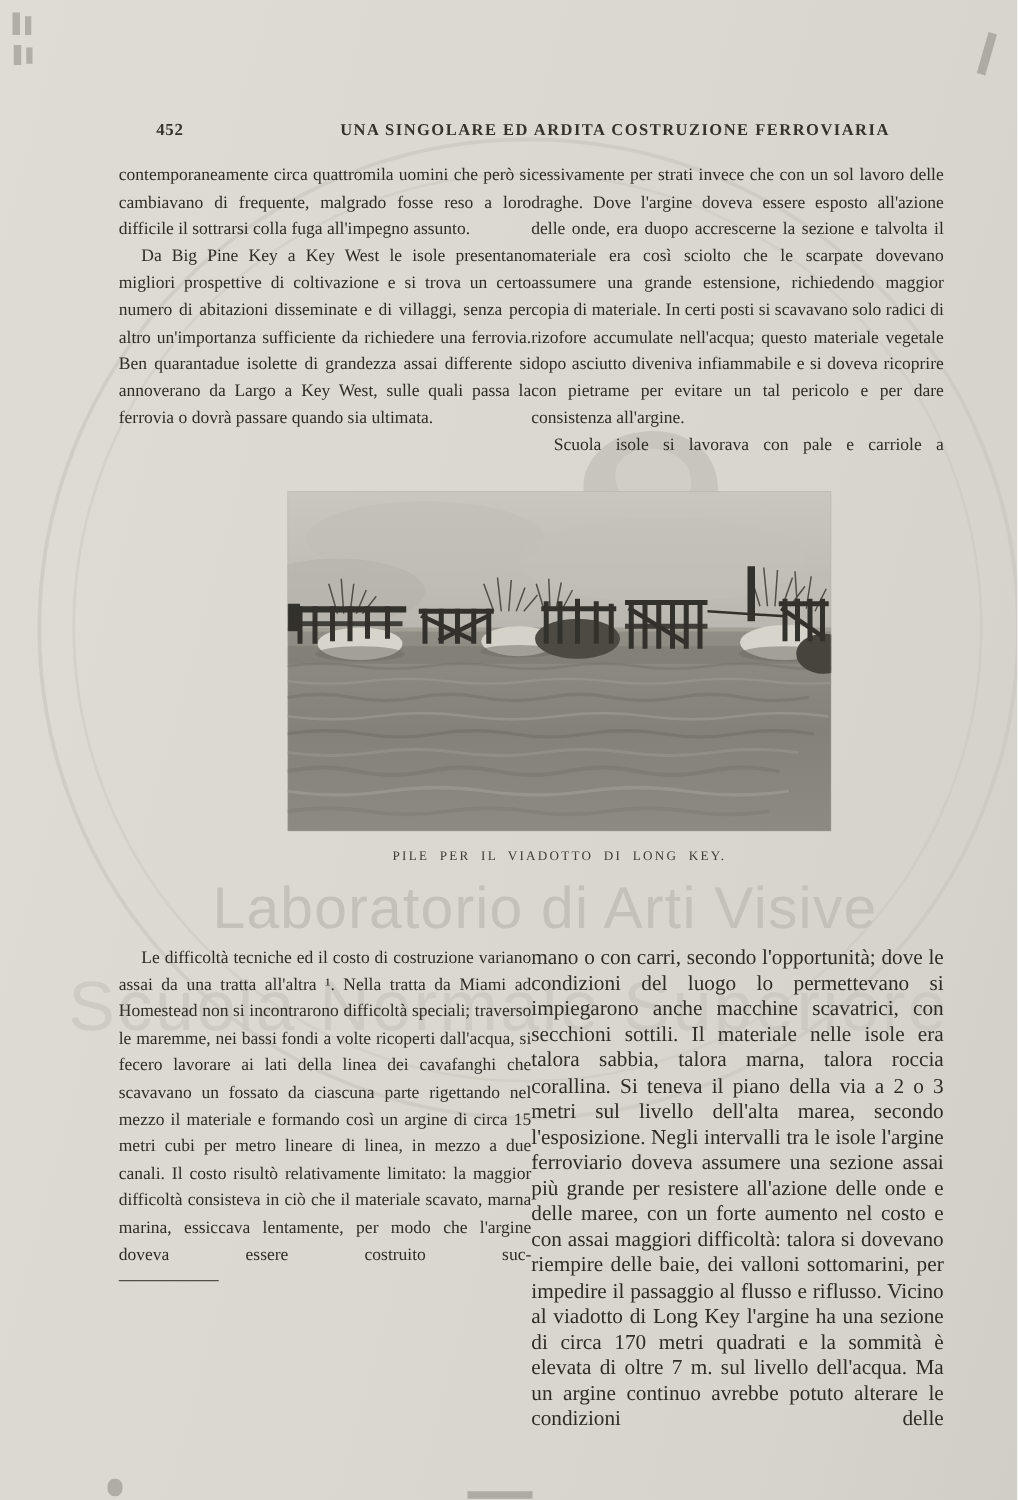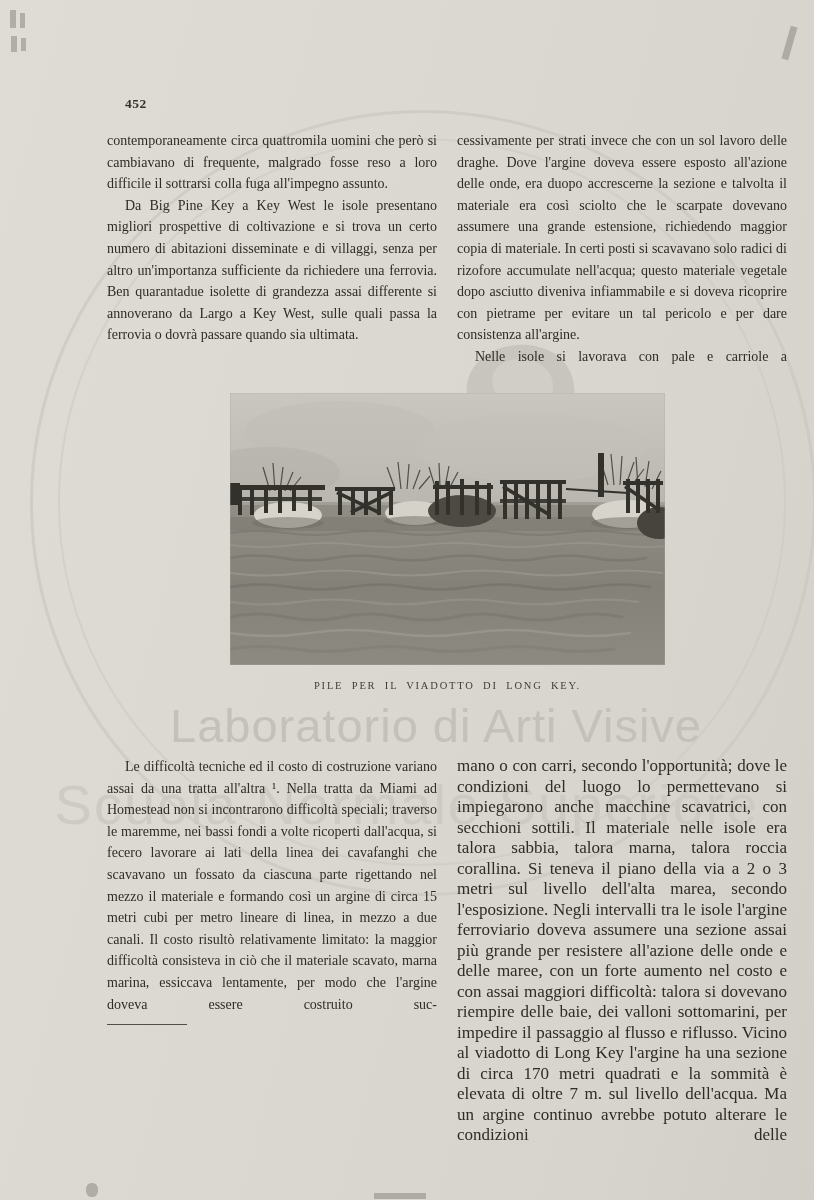--- a/index.html
+++ b/index.html
@@ -25,21 +25,21 @@
     pointer-events:none;white-space:nowrap;
   }
   .wm1{top:698px;font-size:47px;color:#c3c1b9;letter-spacing:1px;margin-left:29px;}
   .wm2{top:772px;font-size:56px;color:#cbc9c1;letter-spacing:2px;opacity:.85;}
   
   .header{position:absolute;top:96px;left:97px;width:680px;height:22px;font-weight:bold;}
   .page-number{position:absolute;left:28px;top:0;font-size:13.5px;letter-spacing:.5px;color:#34322d;}
   .article-title{position:absolute;left:110px;right:0;top:0;text-align:center;
     font-size:13.2px;letter-spacing:1.2px;color:#34322d;}
   
-  .cols{position:absolute;left:107px;width:680px;display:flex;gap:20px;}
+  .cols{position:absolute;left:95px;width:680px;display:flex;}
   .cols-top{top:130px;}
   .cols-bottom{top:744px;margin-top:12px;}
   .col{width:330px;}
   .col p{margin:0;text-align:justify;hyphens:none;}
   .col-left-top p, .col-left-bottom p{font-size:14px;line-height:21.6px;}
   .col-right-top p{font-size:14px;line-height:21.6px;}
   .col-right-bottom p{font-size:17px;line-height:20.5px;}
   .indent{text-indent:18px;}
   .force-justify{text-align-last:justify;}
   
@@ -74,30 +74,31 @@
     <path d="M30,70 C18,42 40,12 78,10 C112,8 138,30 134,62 C130,94 104,116 72,112 C58,110 50,100 36,96 C22,92 14,86 22,78 Z" fill="#c5c3bb"></path>
     <path d="M26,84 C14,90 8,98 16,104 C26,110 40,104 44,96 Z" fill="#c8c6be"></path>
     <path d="M60,30 C74,20 96,22 108,36 C116,46 114,62 104,70 C90,80 68,76 58,62 C50,50 50,38 60,30 Z" fill="#cfcdc5"></path>
   </svg>
 
   <div class="wm wm1">Laboratorio di Arti Visive</div>
   <div class="wm wm2">Scuola Normale Superiore</div>
 
   <header class="header">
     <span class="page-number">452</span>
+    <span class="article-title">UNA SINGOLARE ED ARDITA COSTRUZIONE FERROVIARIA</span>
   </header>
 
   <div class="cols cols-top">
     <div class="col col-left-top">
       <p>contemporaneamente circa quattromila uomini che però si cambiavano di frequente, malgrado fosse reso a loro difficile il sottrarsi colla fuga all'impegno assunto.</p>
       <p class="indent">Da Big Pine Key a Key West le isole presentano migliori prospettive di coltivazione e si trova un certo numero di abitazioni disseminate e di villaggi, senza per altro un'importanza sufficiente da richiedere una ferrovia. Ben quarantadue isolette di grandezza assai differente si annoverano da Largo a Key West, sulle quali passa la ferrovia o dovrà passare quando sia ultimata.</p>
     </div>
     <div class="col col-right-top">
       <p>cessivamente per strati invece che con un sol lavoro delle draghe. Dove l'argine doveva essere esposto all'azione delle onde, era duopo accrescerne la sezione e talvolta il materiale era così sciolto che le scarpate dovevano assumere una grande estensione, richiedendo maggior copia di materiale. In certi posti si scavavano solo radici di rizofore accumulate nell'acqua; questo materiale vegetale dopo asciutto diveniva infiammabile e si doveva ricoprire con pietrame per evitare un tal pericolo e per dare consistenza all'argine.</p>
-      <p class="indent force-justify">Nelle isole si lavorava con pale e carriole a</p>
+      <p class="indent force-justify">Scuola isole si lavorava con pale e carriole a</p>
     </div>
   </div>
 
   <figure class="figure">
     <svg class="photo" viewBox="0 0 435 272" aria-hidden="true">
       <defs>
         <linearGradient id="sky" x1="0" y1="0" x2="0" y2="1">
           <stop offset="0" stop-color="#c9c7c0"></stop>
           <stop offset="1" stop-color="#b7b5ad"></stop>
         </linearGradient>

